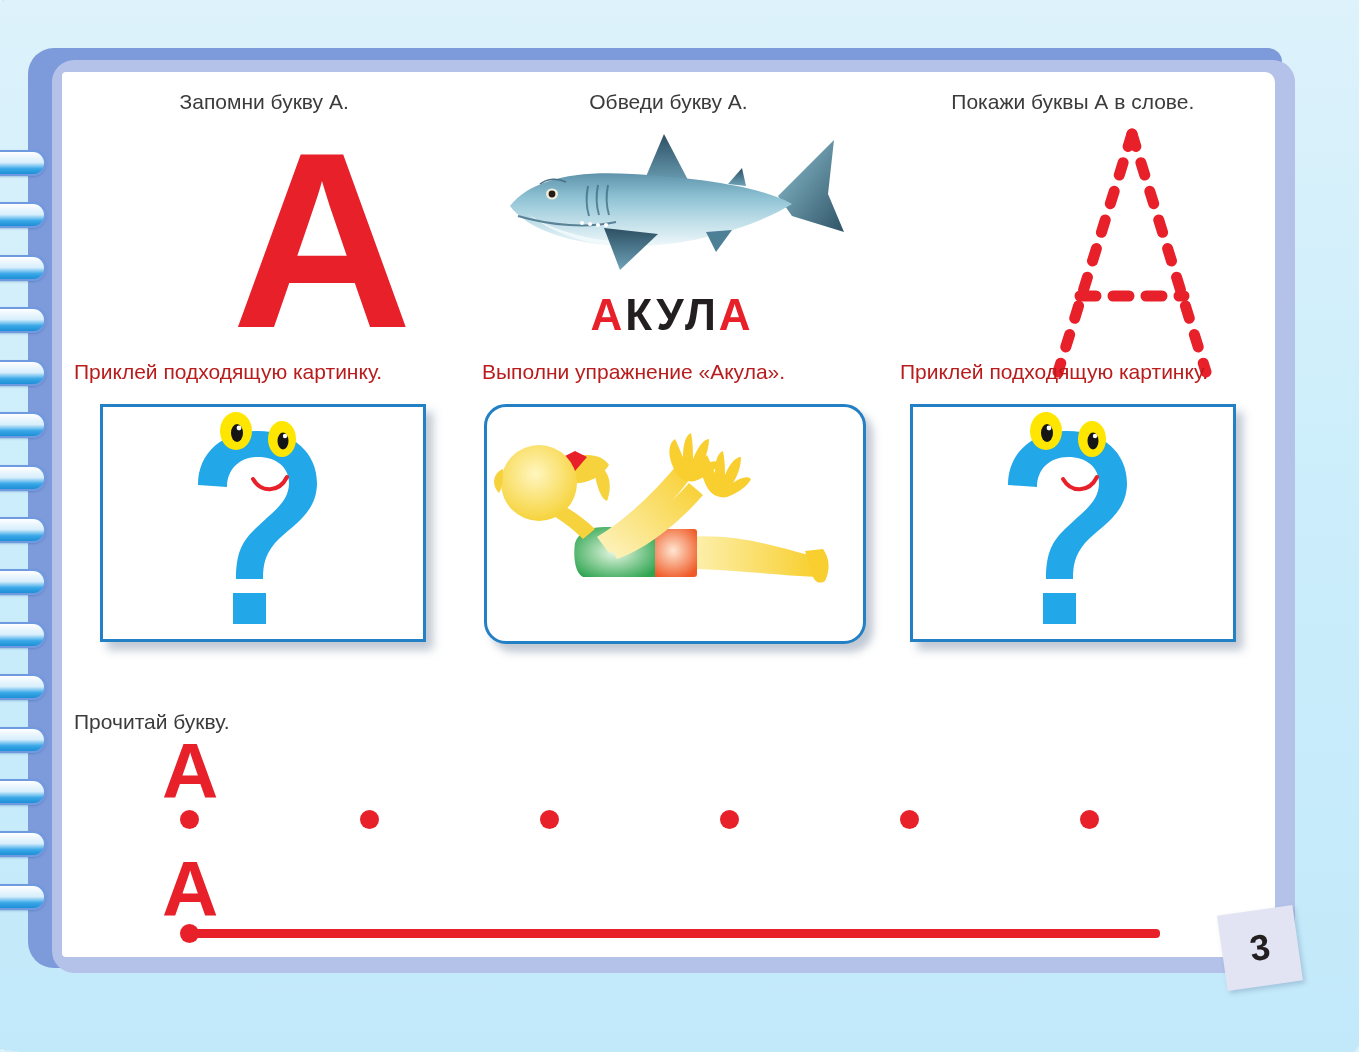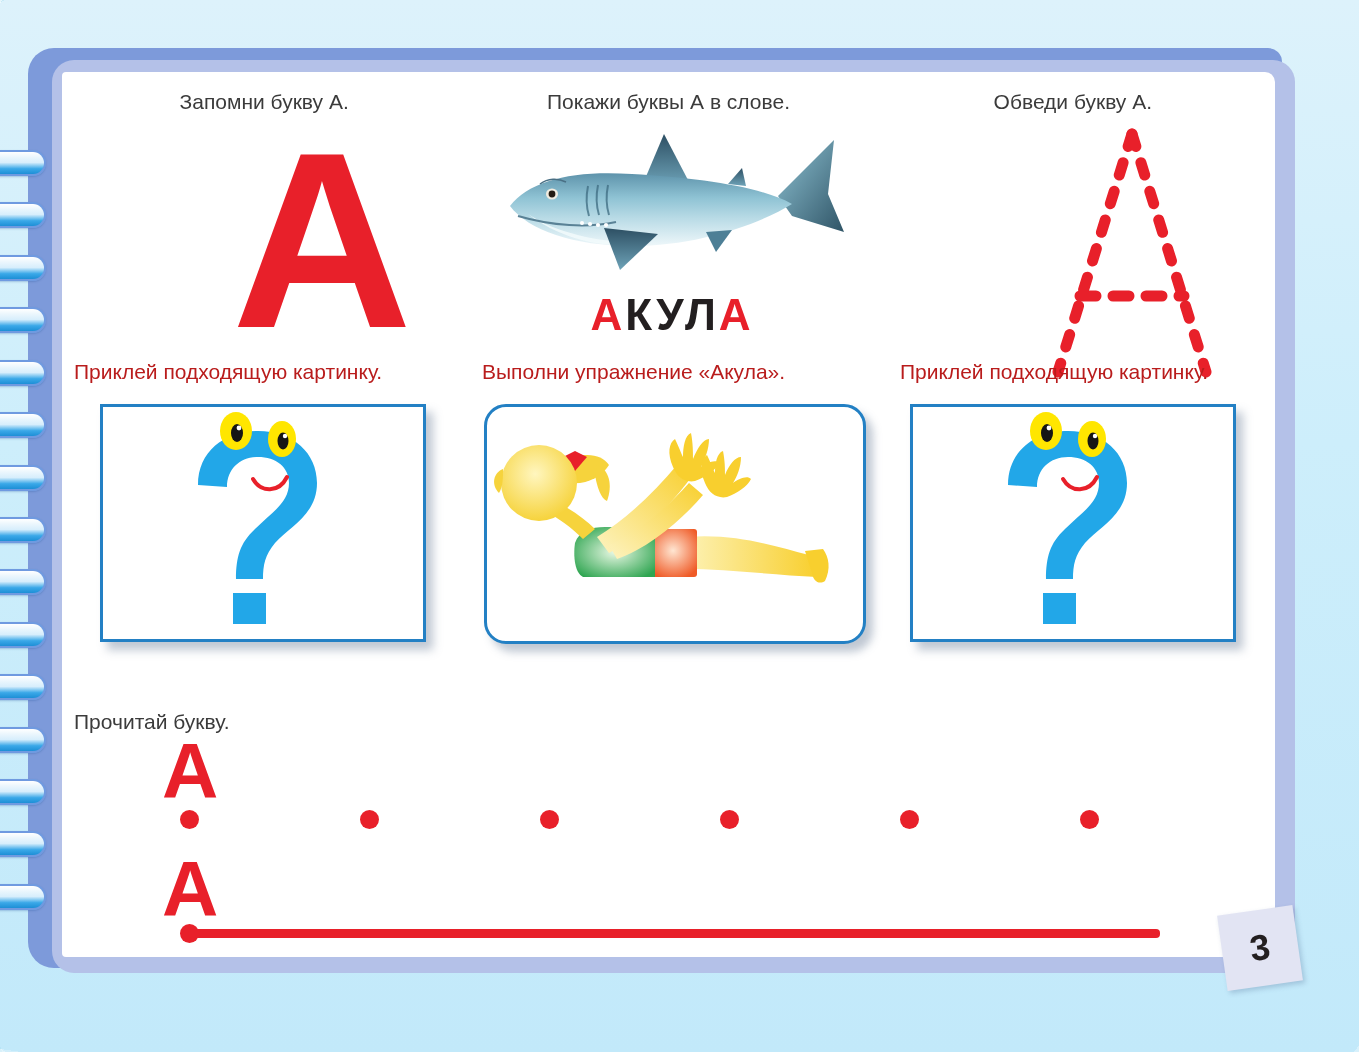--- a/index.html
+++ b/index.html
@@ -265,22 +265,22 @@
     <div class="spiral-ring"></div>
     <div class="spiral-ring"></div>
     <div class="spiral-ring"></div>
     <div class="spiral-ring"></div>
   </div>
 
 <div id="content">
 
   <div class="col-head-row">
     <div class="col-head">Запомни букву А.</div>
+    <div class="col-head">Обведи букву А.</div>
     <div class="col-head">Покажи буквы А в слове.</div>
-    <div class="col-head">Обведи букву А.</div>
   </div>
 
   <div id="letter-big">А</div>
 
   <div id="shark-wrap">
     <svg class="shark-svg" width="360" height="170" viewBox="0 0 360 170">
       <defs>
         <linearGradient id="sharkBody" x1="0" y1="0" x2="0" y2="1">
           <stop offset="0%" stop-color="#5e93ab"></stop>
           <stop offset="34%" stop-color="#8fc3d4"></stop>

